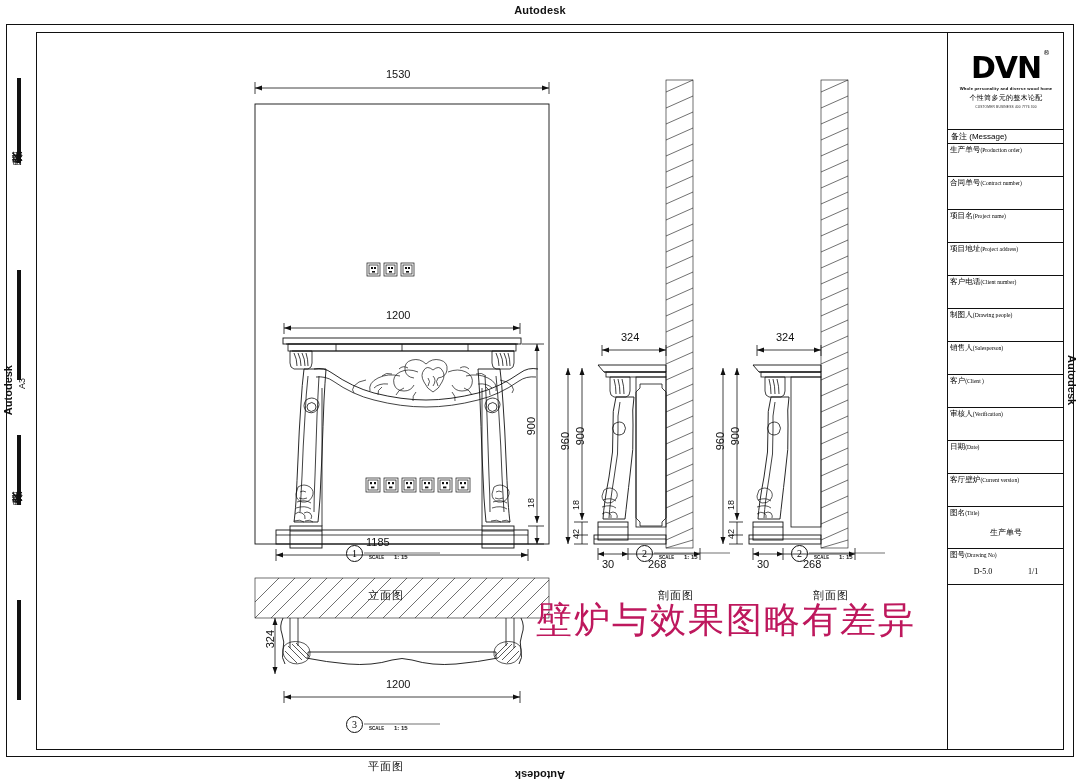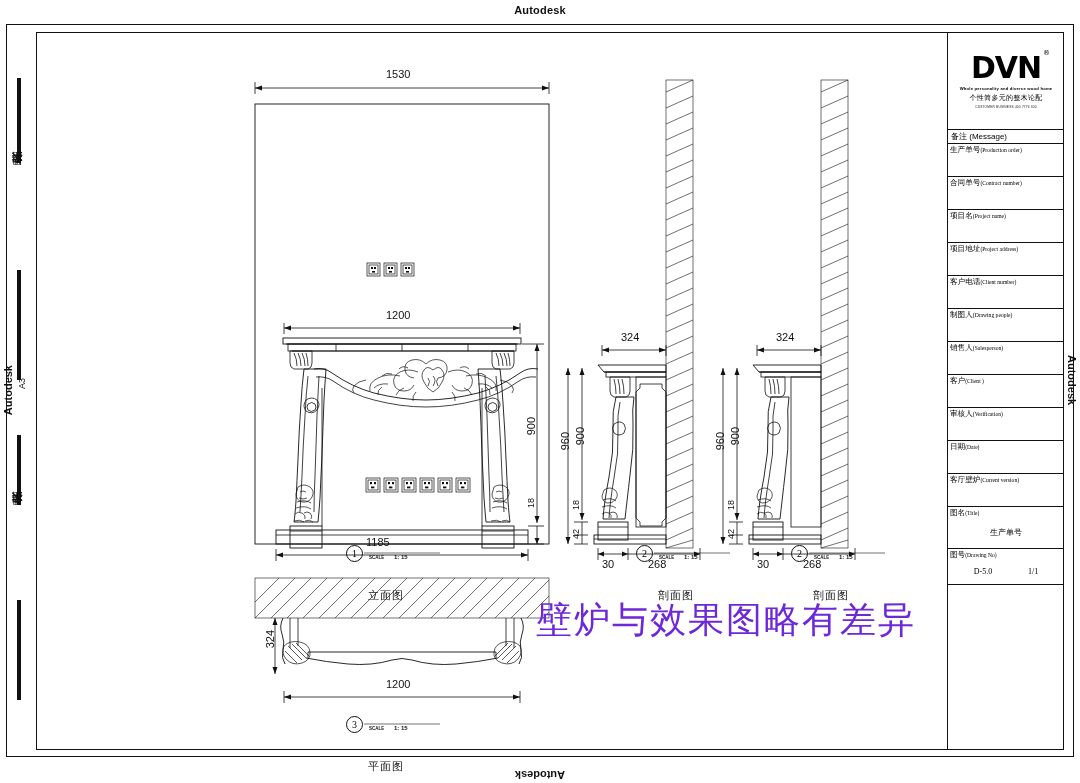--- a/index.html
+++ b/index.html
@@ -147,21 +147,21 @@
     border: 1px solid #111; border-radius: 50%;
     display: flex; align-items: center; justify-content: center;
     font-size: 10px; font-family: "Liberation Serif", serif;
   }
   .vl-name { position: absolute; font-size: 11px; color: #111; letter-spacing: 1px; margin-top: 48px; }
   .vl-scale { position: absolute; font-size: 4.5px; font-weight: bold; color: #111; }
   .vl-ratio { position: absolute; font-size: 6px; font-weight: bold; color: #111; }
 
   .bignote {
     position: absolute; left: 536px; top: 596px;
-    font-size: 36px; color: #6d28d9; letter-spacing: 2px;
+    font-size: 36px; color: #be185d; letter-spacing: 2px;
     font-family: "DejaVu Sans", sans-serif;
   }
 </style>
 </head>
 <body>
 
 <div class="page">
 
   <div class="wm-top">Autodesk</div>
   <div class="wm-bottom">Autodesk</div>

